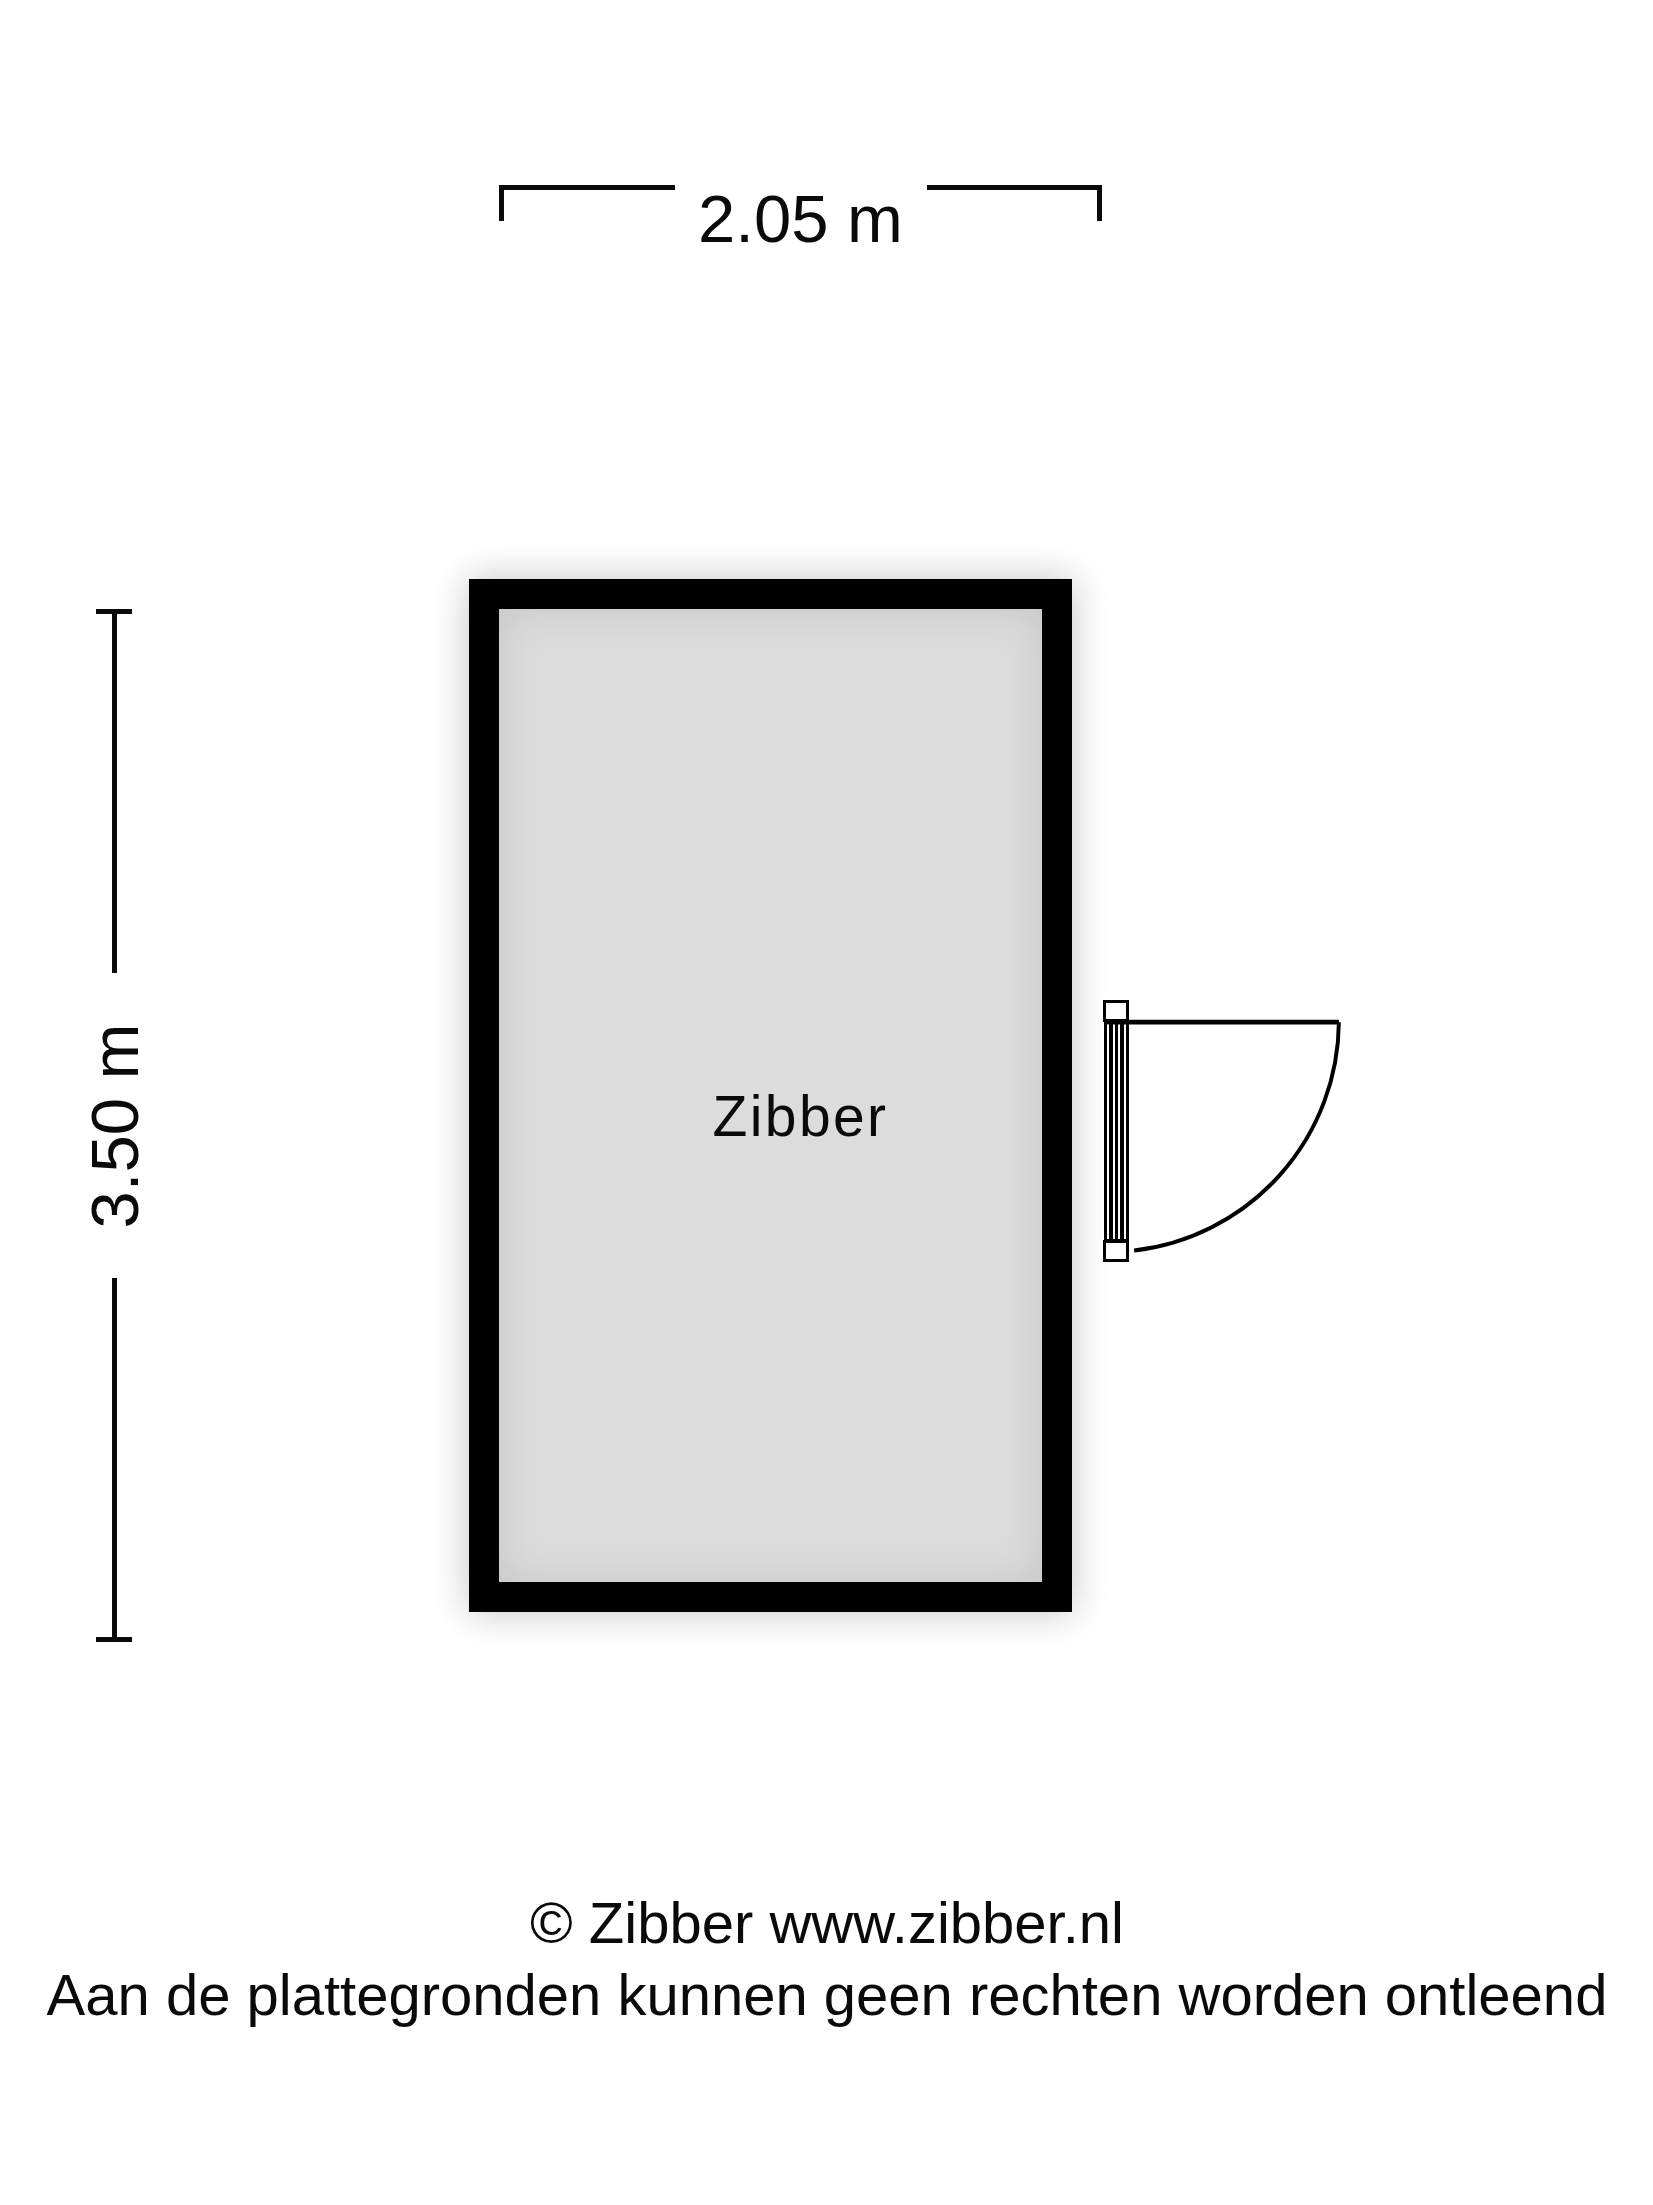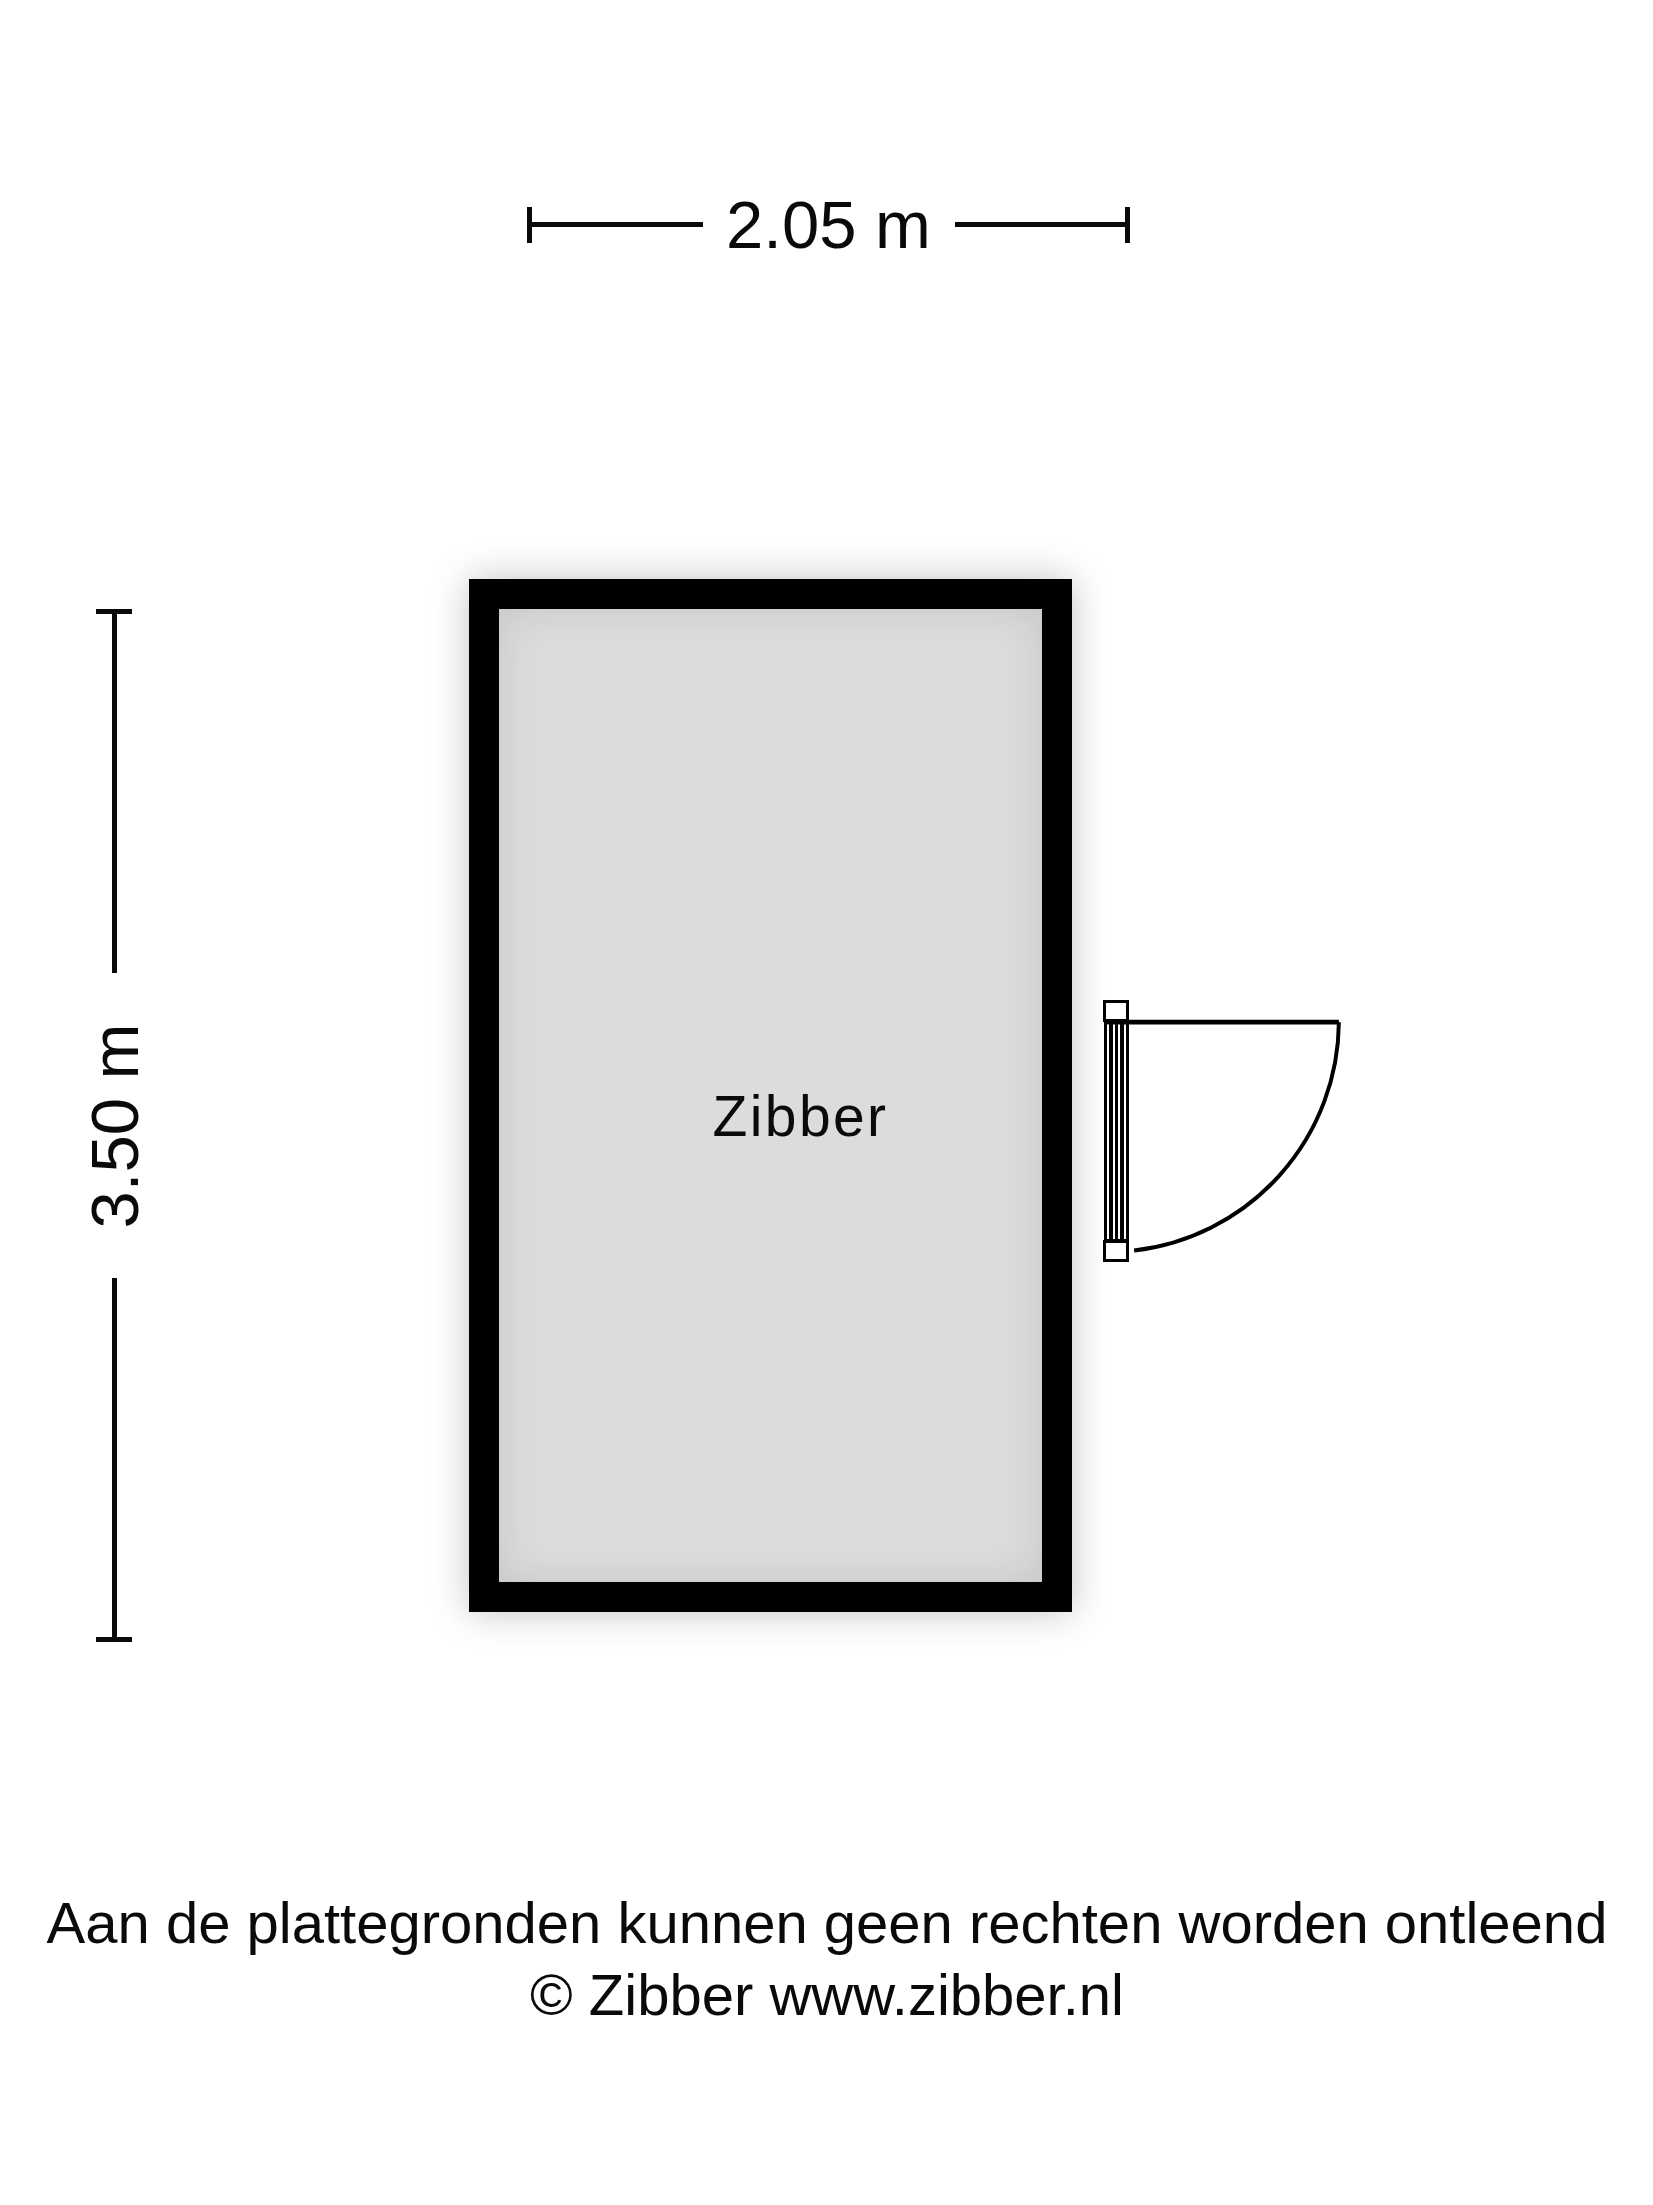--- a/index.html
+++ b/index.html
@@ -16,21 +16,21 @@
     font-family:"Liberation Sans", sans-serif;
     color:var(--ink);
     position:relative;
     overflow:hidden;
   }
   .canvas{ position:absolute; inset:0; }
 
   
   .dim-h{
     position:absolute; left:499px; top:185px; width:603px; height:79px;
-    display:flex; align-items:center;margin-left:28px;
+    display:flex; 
   }
   .dim-h .tick{ flex:0 0 auto; width:4.7px; height:36px; background:var(--ink); }
   .dim-h .seg{ flex:1 1 auto; height:4.7px; background:var(--ink); }
   .dim-h .lbl{
     flex:0 0 auto; padding:0 23.6px; font-size:67px; line-height:1;
     white-space:nowrap; color:var(--ink);
   }
 
   
   .dim-v{ position:absolute; left:77px; top:609px; width:74px; height:1033px; }
@@ -119,18 +119,18 @@
   </div>
 
   <svg class="overlay" width="1654" height="2205" viewBox="0 0 2100 2800">
     <path d="M 1406 1298 L 1700 1298" stroke="#000000" stroke-width="6" fill="none"></path>
     <path d="M 1700 1298 A 294 294 0 0 1 1440 1588" stroke="#000000" stroke-width="5" fill="none"></path>
   </svg>
 
   <div class="room-label">Zibber</div>
 
   <div class="footer">
+    <div>© Zibber www.zibber.nl</div>
     <div>Aan de plattegronden kunnen geen rechten worden ontleend</div>
-    <div>© Zibber www.zibber.nl</div>
   </div>
 
 </div>
 
 
 </body></html>

